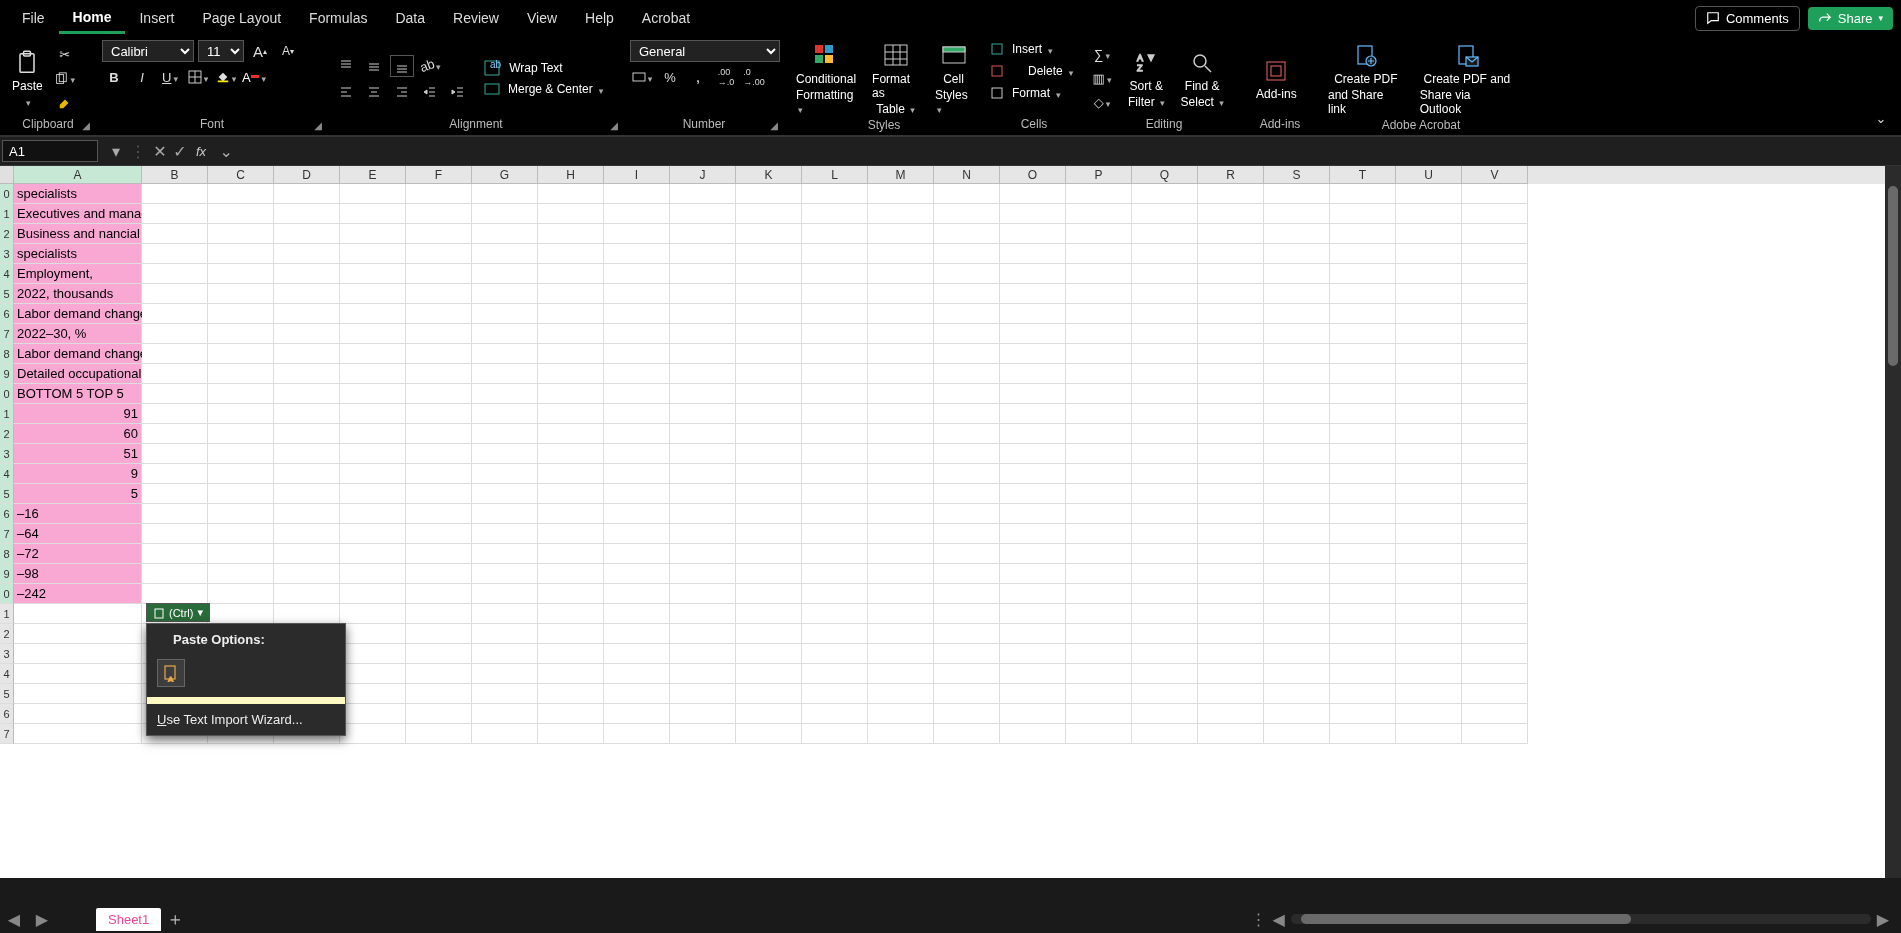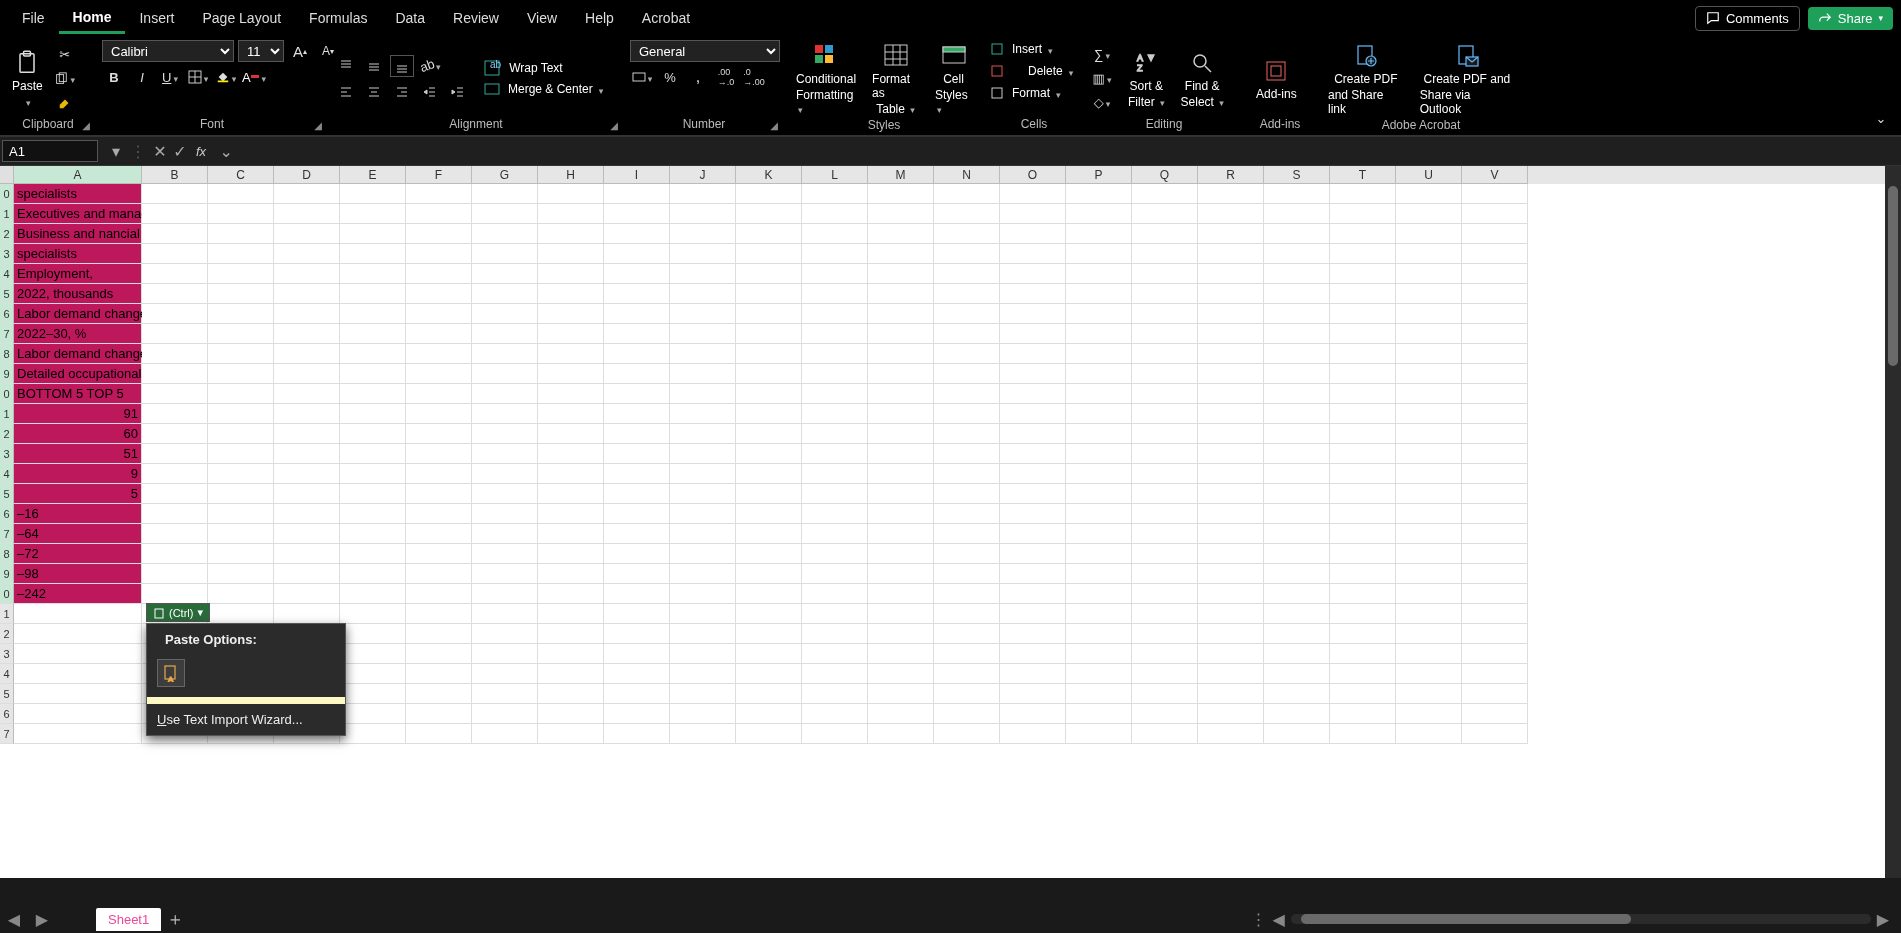--- a/index.html
+++ b/index.html
@@ -19,21 +19,21 @@
 .ribbon { display: flex; background: #000; height: 100px; border-bottom: 1px solid #333; }
 .group { display: flex; flex-direction: column; justify-content: space-between; padding: 4px 6px 2px 6px; border-right: 0; position: relative; }
 .group .controls { flex: 1; display: flex; align-items: center; gap: 4px; }
 .group .label { font-size: 12px; color: #bbb; text-align: center; padding-bottom: 2px; position: relative; }
 .group .label .launcher { position: absolute; right: 0; bottom: 2px; font-size: 10px; color: #888; }
 .bigbtn { display: flex; flex-direction: column; align-items: center; justify-content: center; gap: 2px; padding: 2px 6px; color: #fff; font-size: 12px; }
 .bigbtn .icon { width: 28px; height: 28px; display:flex; align-items:center; justify-content:center; }
 .smallbtn { width: 24px; height: 22px; display: flex; align-items: center; justify-content: center; color: #ddd; font-size: 13px; }
 .iconstack { display:flex; flex-direction:column; gap:2px; }
 .select { background: #222; color: #fff; border: 1px solid #555; height: 22px; font-size: 13px; padding: 0 4px; }
-.font-name { width: 132px; }
+.font-name { width: 92px; }
 .font-size { width: 46px; }
 .number-format { width: 150px; }
 .row { display: flex; gap: 4px; align-items: center; }
 .col { display: flex; flex-direction: column; gap: 4px; }
 
 svg { display: block; }
 
 
 .fbar { display: flex; align-items: center; background: #1f1f1f; border-top: 1px solid #333; border-bottom: 1px solid #333; height: 30px; }
 .namebox { width: 96px; background: #111; border: 1px solid #555; color: #fff; font-size: 13px; padding: 2px 6px; height: 22px; margin-left: 2px; }
@@ -47,28 +47,28 @@
 .corner { width: 14px; height: 18px; background: #e0e0e0; border-right: 1px solid #bbb; border-bottom: 1px solid #bbb; }
 .colh { height: 18px; border-right: 1px solid #bbb; border-bottom: 1px solid #bbb; font-size: 12px; text-align: center; line-height: 18px; color: #333; background: #e6e6e6; }
 .colh.a { width: 128px; background: #c8e8d6; }
 .colh.other { width: 66px; }
 .rows { }
 .row-g { display: flex; height: 20px; }
 .rowh { width: 14px; font-size: 11px; text-align: center; line-height: 20px; border-right: 1px solid #bbb; border-bottom: 1px solid #ddd; background: #c8e8d6; color:#333;}
 .rowh.plain { background:#e6e6e6; }
 .cell { border-right: 1px solid #ddd; border-bottom: 1px solid #ddd; font-size: 13px; padding: 0 3px; line-height: 20px; white-space: nowrap; overflow: visible; }
 .cell.a { width: 128px; }
-.cell.a.sel { background: #be185d; }
+.cell.a.sel { background: #f9a8d4; }
 .cell.a.right { text-align: right; }
 .cell.other { width: 66px; background: #fff; }
 
 
 .smarttag { position: absolute; left: 146px; top: 437px; background: #2a6b3a; color: #fff; font-size: 11px; padding: 2px 6px; border: 1px solid #555; display:flex; align-items:center; gap:4px; }
 .paste-menu { position: absolute; left: 146px; top: 457px; width: 200px; background: #2b2b2b; color: #eee; border: 1px solid #555; font-size: 13px; box-shadow: 0 4px 10px rgba(0,0,0,.6); }
-.paste-menu .title { padding: 8px 18px; font-weight: 600; }
+.paste-menu .title { padding: 8px 26px; font-weight: 600; }
 .paste-menu .opts { padding: 4px 10px 10px 10px; }
 .paste-menu .optbtn { width: 28px; height: 28px; background: #3d3d3d; border:1px solid #666; display:flex;align-items:center;justify-content:center;}
 .paste-menu .wizard { padding: 8px 10px; border-top: 7px solid #fef9c3; }
 .paste-menu .wizard u { text-decoration: underline; }
 
 
 .sheetbar { position: absolute; left:0; right:0; bottom:0; height: 28px; background: #1a1a1a; display:flex; align-items:center; }
 .sheetbar .navbtn { width: 28px; height:28px; display:flex;align-items:center;justify-content:center;color:#888; }
 .sheetbar .sheet-tab { background:#fff; color:#ec4899; padding: 4px 12px; font-size:13px; border-top-left-radius:2px; border-top-right-radius:2px; }
 .sheetbar .add { width:28px; text-align:center; color:#bbb; font-size:18px; }

